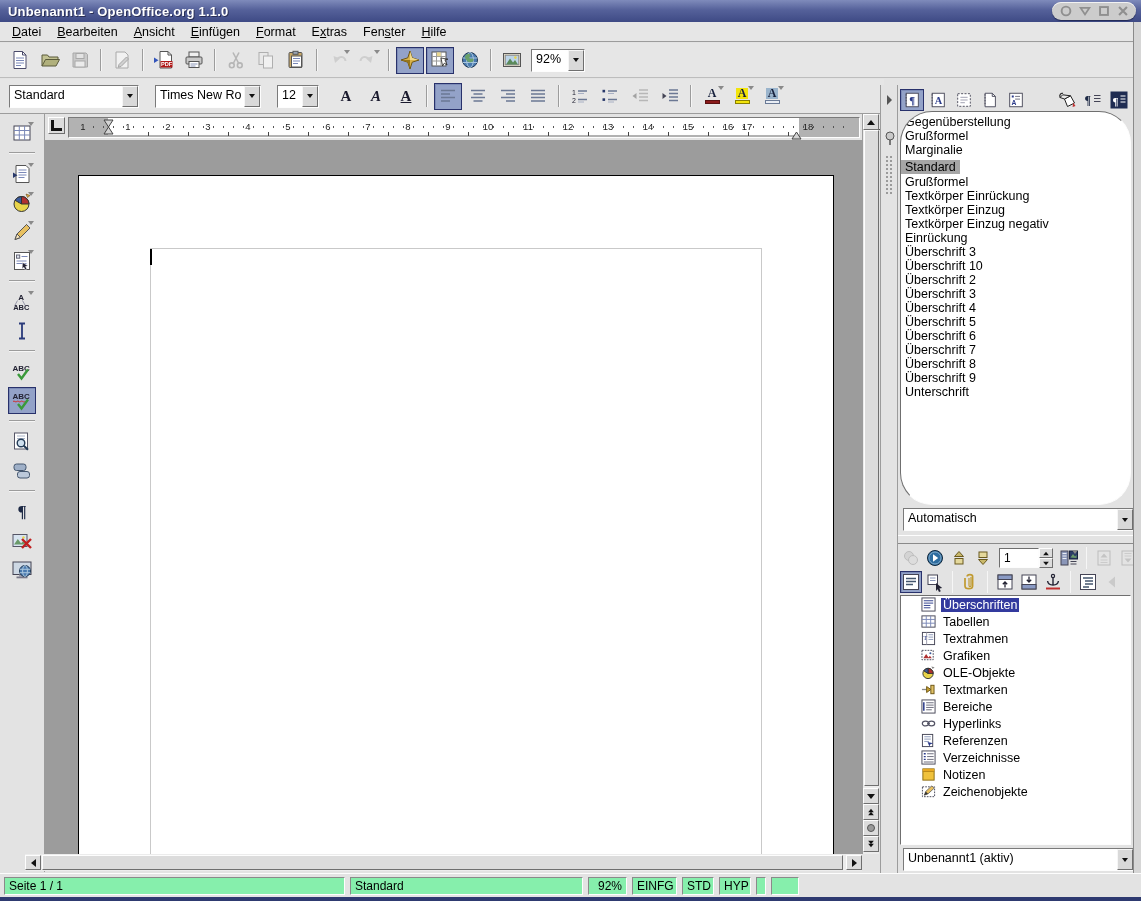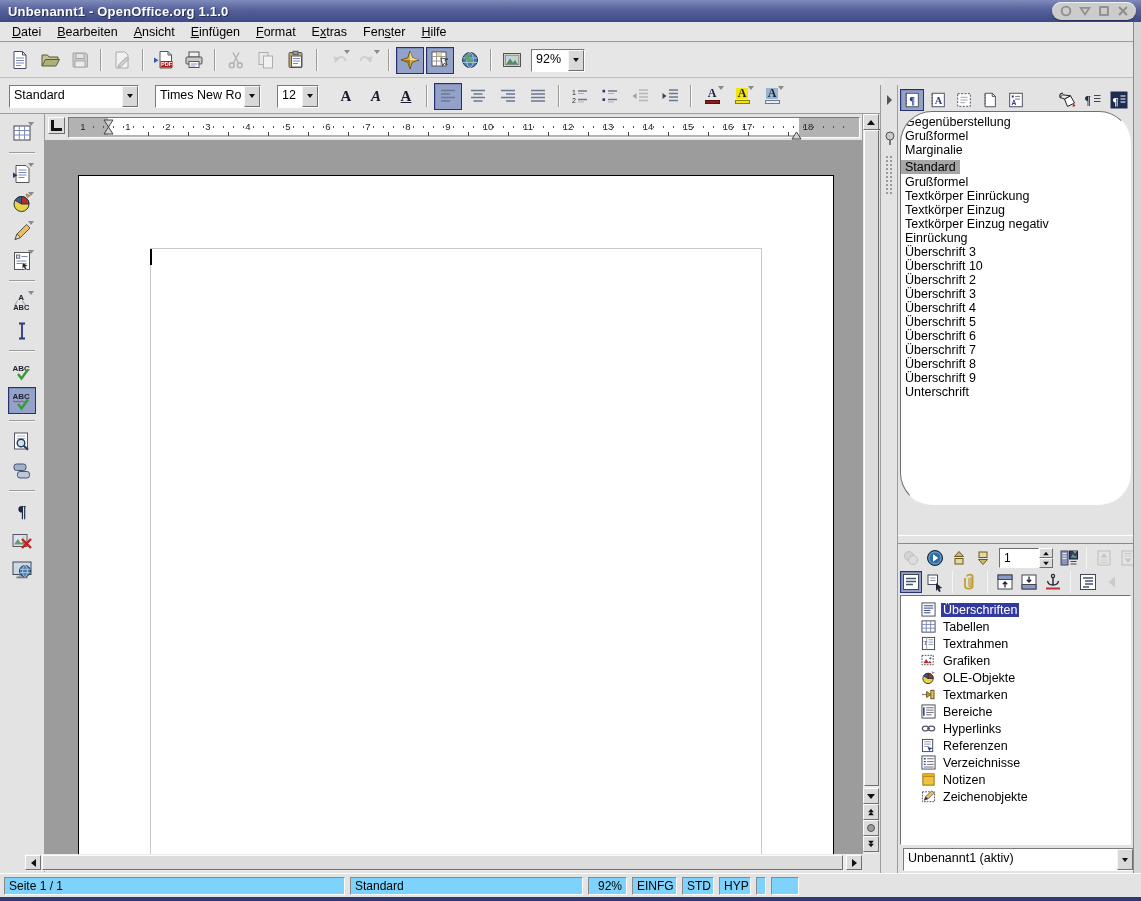--- a/index.html
+++ b/index.html
@@ -109,33 +109,33 @@
     border-top:1px solid #fdfdfd;border-bottom:1px solid #8a8a8a;}
   #navbar1{position:absolute;left:0;top:458px;width:235px;}
   #navbar2{position:absolute;left:0;top:482px;width:235px;}
   .spinner{display:flex;height:20px;margin:0 3px;}
   .spinner .sval{width:34px;background:#fff;border:1px solid;border-color:#6f6f6f #fdfdfd #fdfdfd #6f6f6f;
     font-size:12px;padding:2px 0 0 4px;}
   .spinner .steps{display:flex;flex-direction:column;}
   .spinner .steps button{flex:1;width:14px;background:#dcdcdc;border:1px solid;
     border-color:#fdfdfd #6f6f6f #6f6f6f #fdfdfd;display:flex;align-items:center;justify-content:center;padding:0;cursor:default;}
   .spinner .steps .arr{transform:scale(.7);}
-  #nav-tree{top:510px;height:250px;padding-top:5px;}
+  #nav-tree{top:510px;height:250px;}
   .tree-item{display:flex;align-items:center;gap:5px;font-size:12.5px;height:17px;padding-left:20px;cursor:default;}
   .tree-item .tlabel{padding:0 2px;}
   .tree-item.sel .tlabel{background:#333a9e;color:#fff;}
   #doc-selector{position:absolute;left:2px;top:763px;width:229px;}
 
   
   #frame-right{position:absolute;left:1133px;top:22px;width:8px;height:875px;background:#d6d6d6;border-left:1px solid #8a8a8a;box-sizing:border-box;}
 
   
   #statusbar{position:absolute;left:0;top:873px;width:1141px;height:24px;background:#e3e3e3;
     border-top:1px solid #fdfdfd;display:flex;align-items:center;padding-left:4px;box-sizing:border-box;}
-  .scell{height:18px;background:#7dd3fc;border:1px solid;border-color:#8a8a8a #fdfdfd #fdfdfd #8a8a8a;
+  .scell{height:18px;background:#86efac;border:1px solid;border-color:#8a8a8a #fdfdfd #fdfdfd #8a8a8a;
     font-size:12px;padding:1px 4px 0 4px;box-sizing:border-box;margin-right:5px;white-space:nowrap;overflow:hidden;}
   #bottomframe{position:absolute;left:0;top:897px;width:1141px;height:4px;background:#2e3a70;}
 
   .ic svg{display:block;}
   .tA{font-weight:bold;font-size:15px;color:#1a1a2e;font-family:"Liberation Serif",serif;}
   .stackA{display:flex;flex-direction:column;align-items:center;line-height:11px;}
   .stackA .al{font-weight:bold;font-size:12px;font-family:"Liberation Serif",serif;color:#16203c;padding:0 2px;}
   .stackA .bar{width:15px;height:4px;margin-top:1px;border:1px solid #555;box-sizing:border-box;}
 </style>
 </head>
@@ -881,20 +881,26 @@
         <div class="style-item">Überschrift 2</div>
         <div class="style-item">Überschrift 3</div>
         <div class="style-item">Überschrift 4</div>
         <div class="style-item">Überschrift 5</div>
         <div class="style-item">Überschrift 6</div>
         <div class="style-item">Überschrift 7</div>
         <div class="style-item">Überschrift 8</div>
         <div class="style-item">Überschrift 9</div>
         <div class="style-item">Unterschrift</div>
       </div>
+    <div class="combo" id="stylist-filter">
+      <span class="cval">Automatisch</span>
+      <button class="carr">
+          <i></i>
+        </button>
+    </div>
     <div id="panel-hsplit"></div>
     <div class="panelbar" id="navbar1">
         <button class="tbtn disabled">
           <span class="ic">
             <svg width="20" height="20" viewBox="0 0 20 20">
               <circle cx="8" cy="8" r="4.5" fill="#c0c0c0" stroke="#888"></circle>
               <circle cx="12" cy="12" r="4.5" fill="#d4d4d4" stroke="#888"></circle>
             </svg>
           </span>
         </button>

